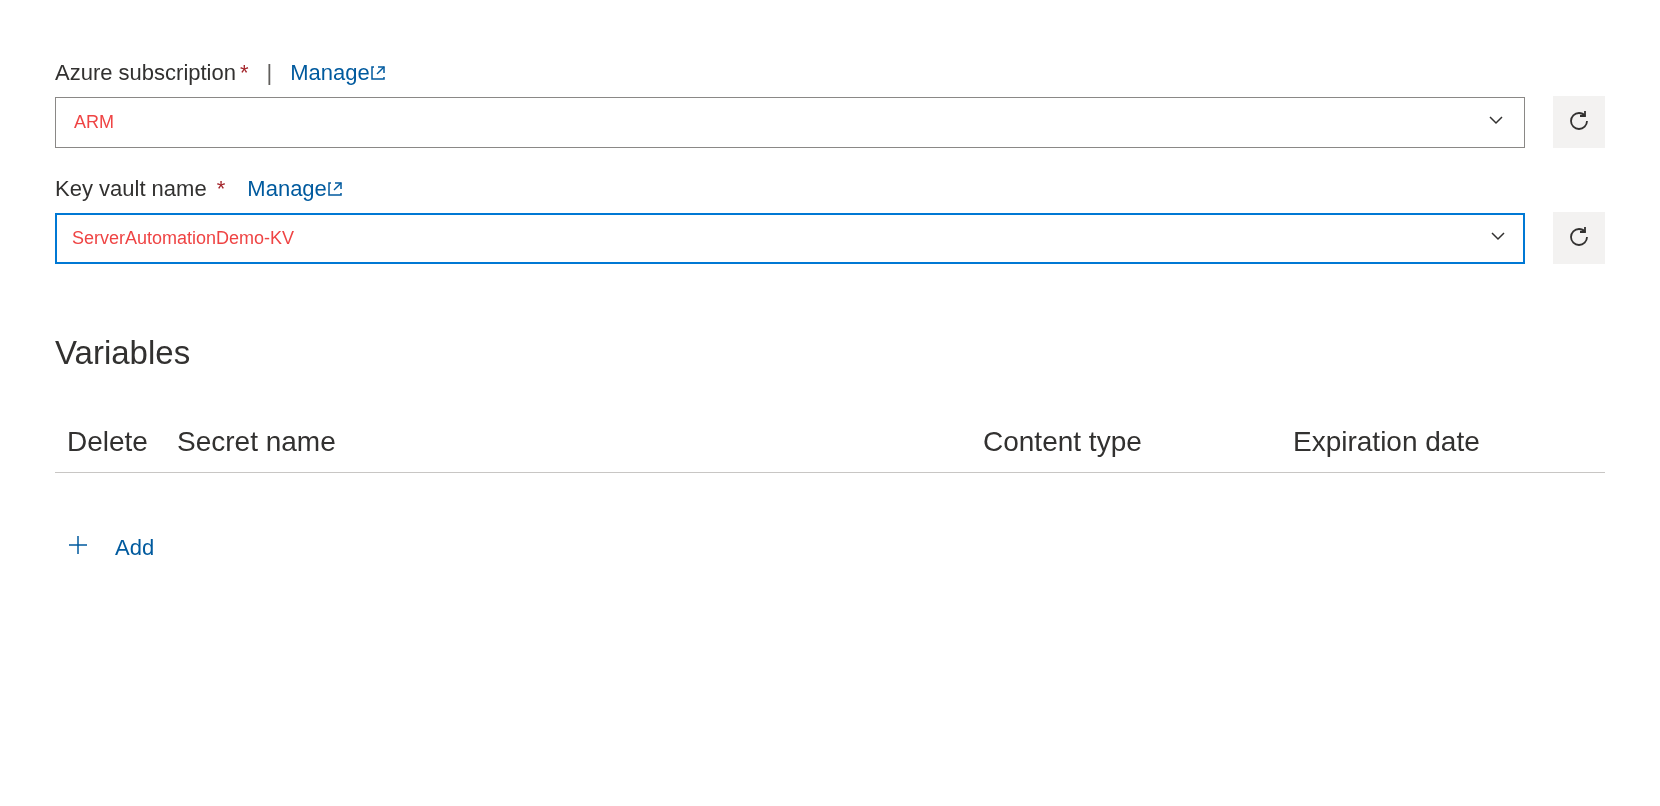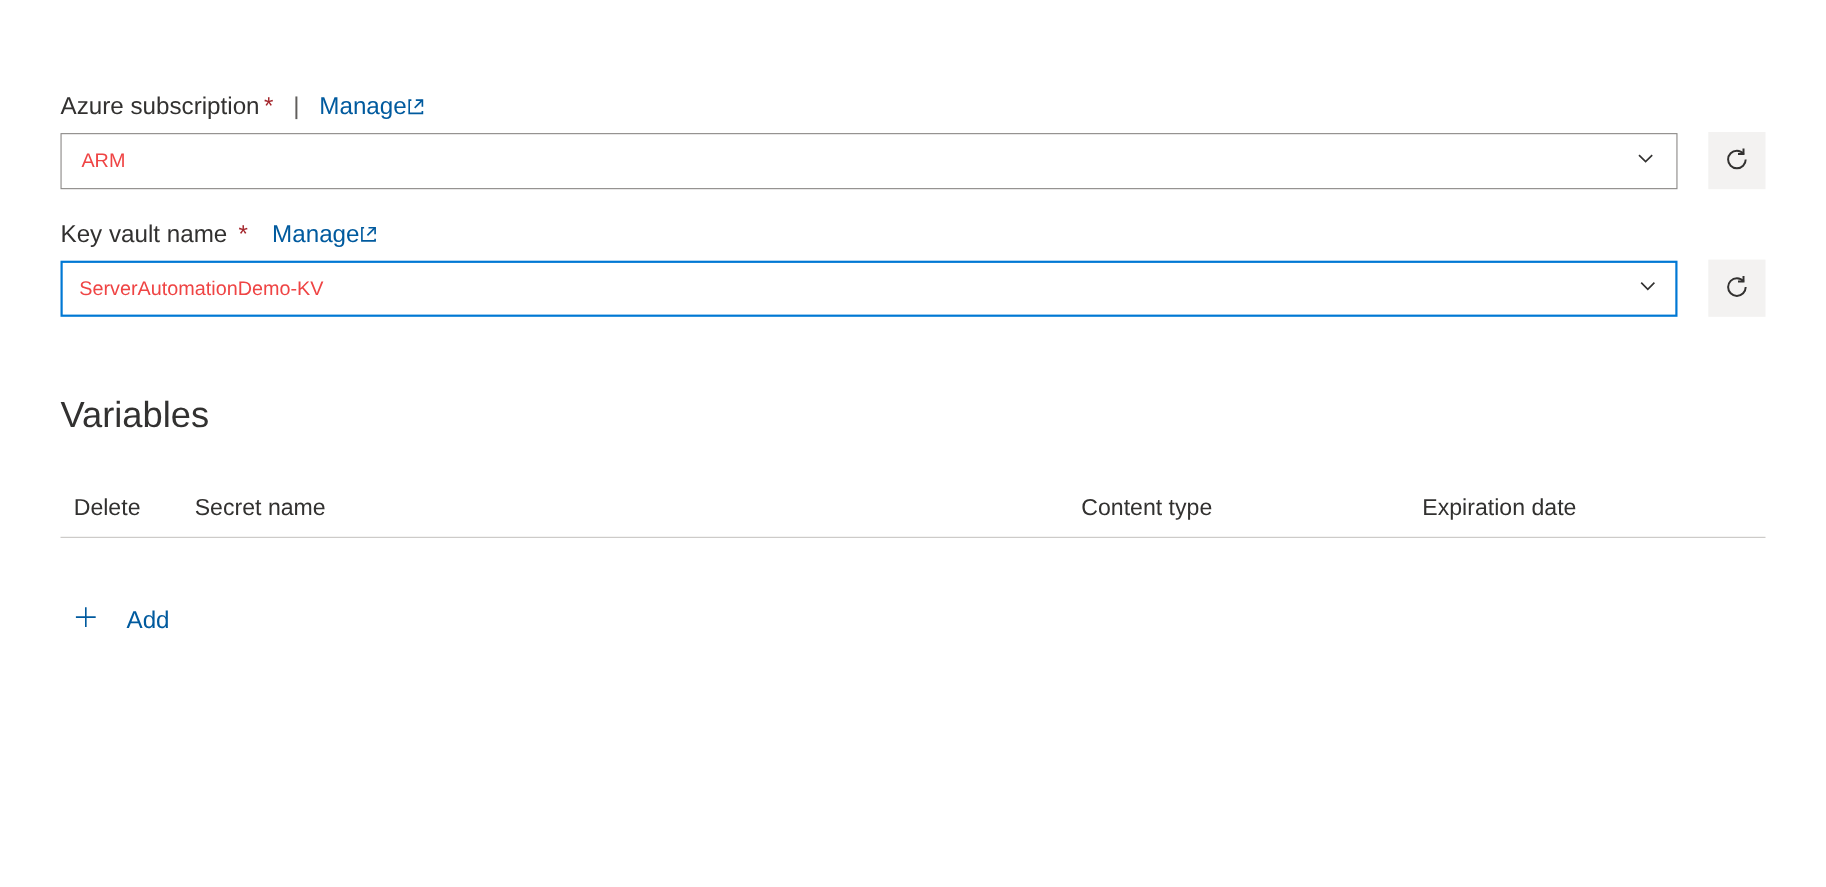--- a/index.html
+++ b/index.html
@@ -14,21 +14,20 @@
       padding: 60px 55px;
     }
     .form-group {
       margin-bottom: 28px;
     }
     .label-row {
       display: flex;
       align-items: center;
       margin-bottom: 10px;
       font-size: 22px;
-      margin-top: 24px;
     }
     .label-text {
       color: #323130;
     }
     .required {
       color: #a4262c;
       margin-left: 4px;
     }
     .separator {
       color: #605e5c;
@@ -84,21 +83,21 @@
       margin-top: 70px;
       margin-bottom: 40px;
     }
     .table {
       width: 100%;
     }
     .table-header {
       display: flex;
       padding: 14px 12px;
       border-bottom: 1px solid #c8c6c4;
-      font-size: 21px;
+      font-size: 28px;
       color: #323130;
       justify-content: flex-end;
     }
     .col-delete { width: 110px; }
     .col-secret { flex: 1; }
     .col-content { width: 310px; }
     .col-status { width: 220px; }
     .col-expiration { width: 300px; }
     .add-button {
       display: flex;

